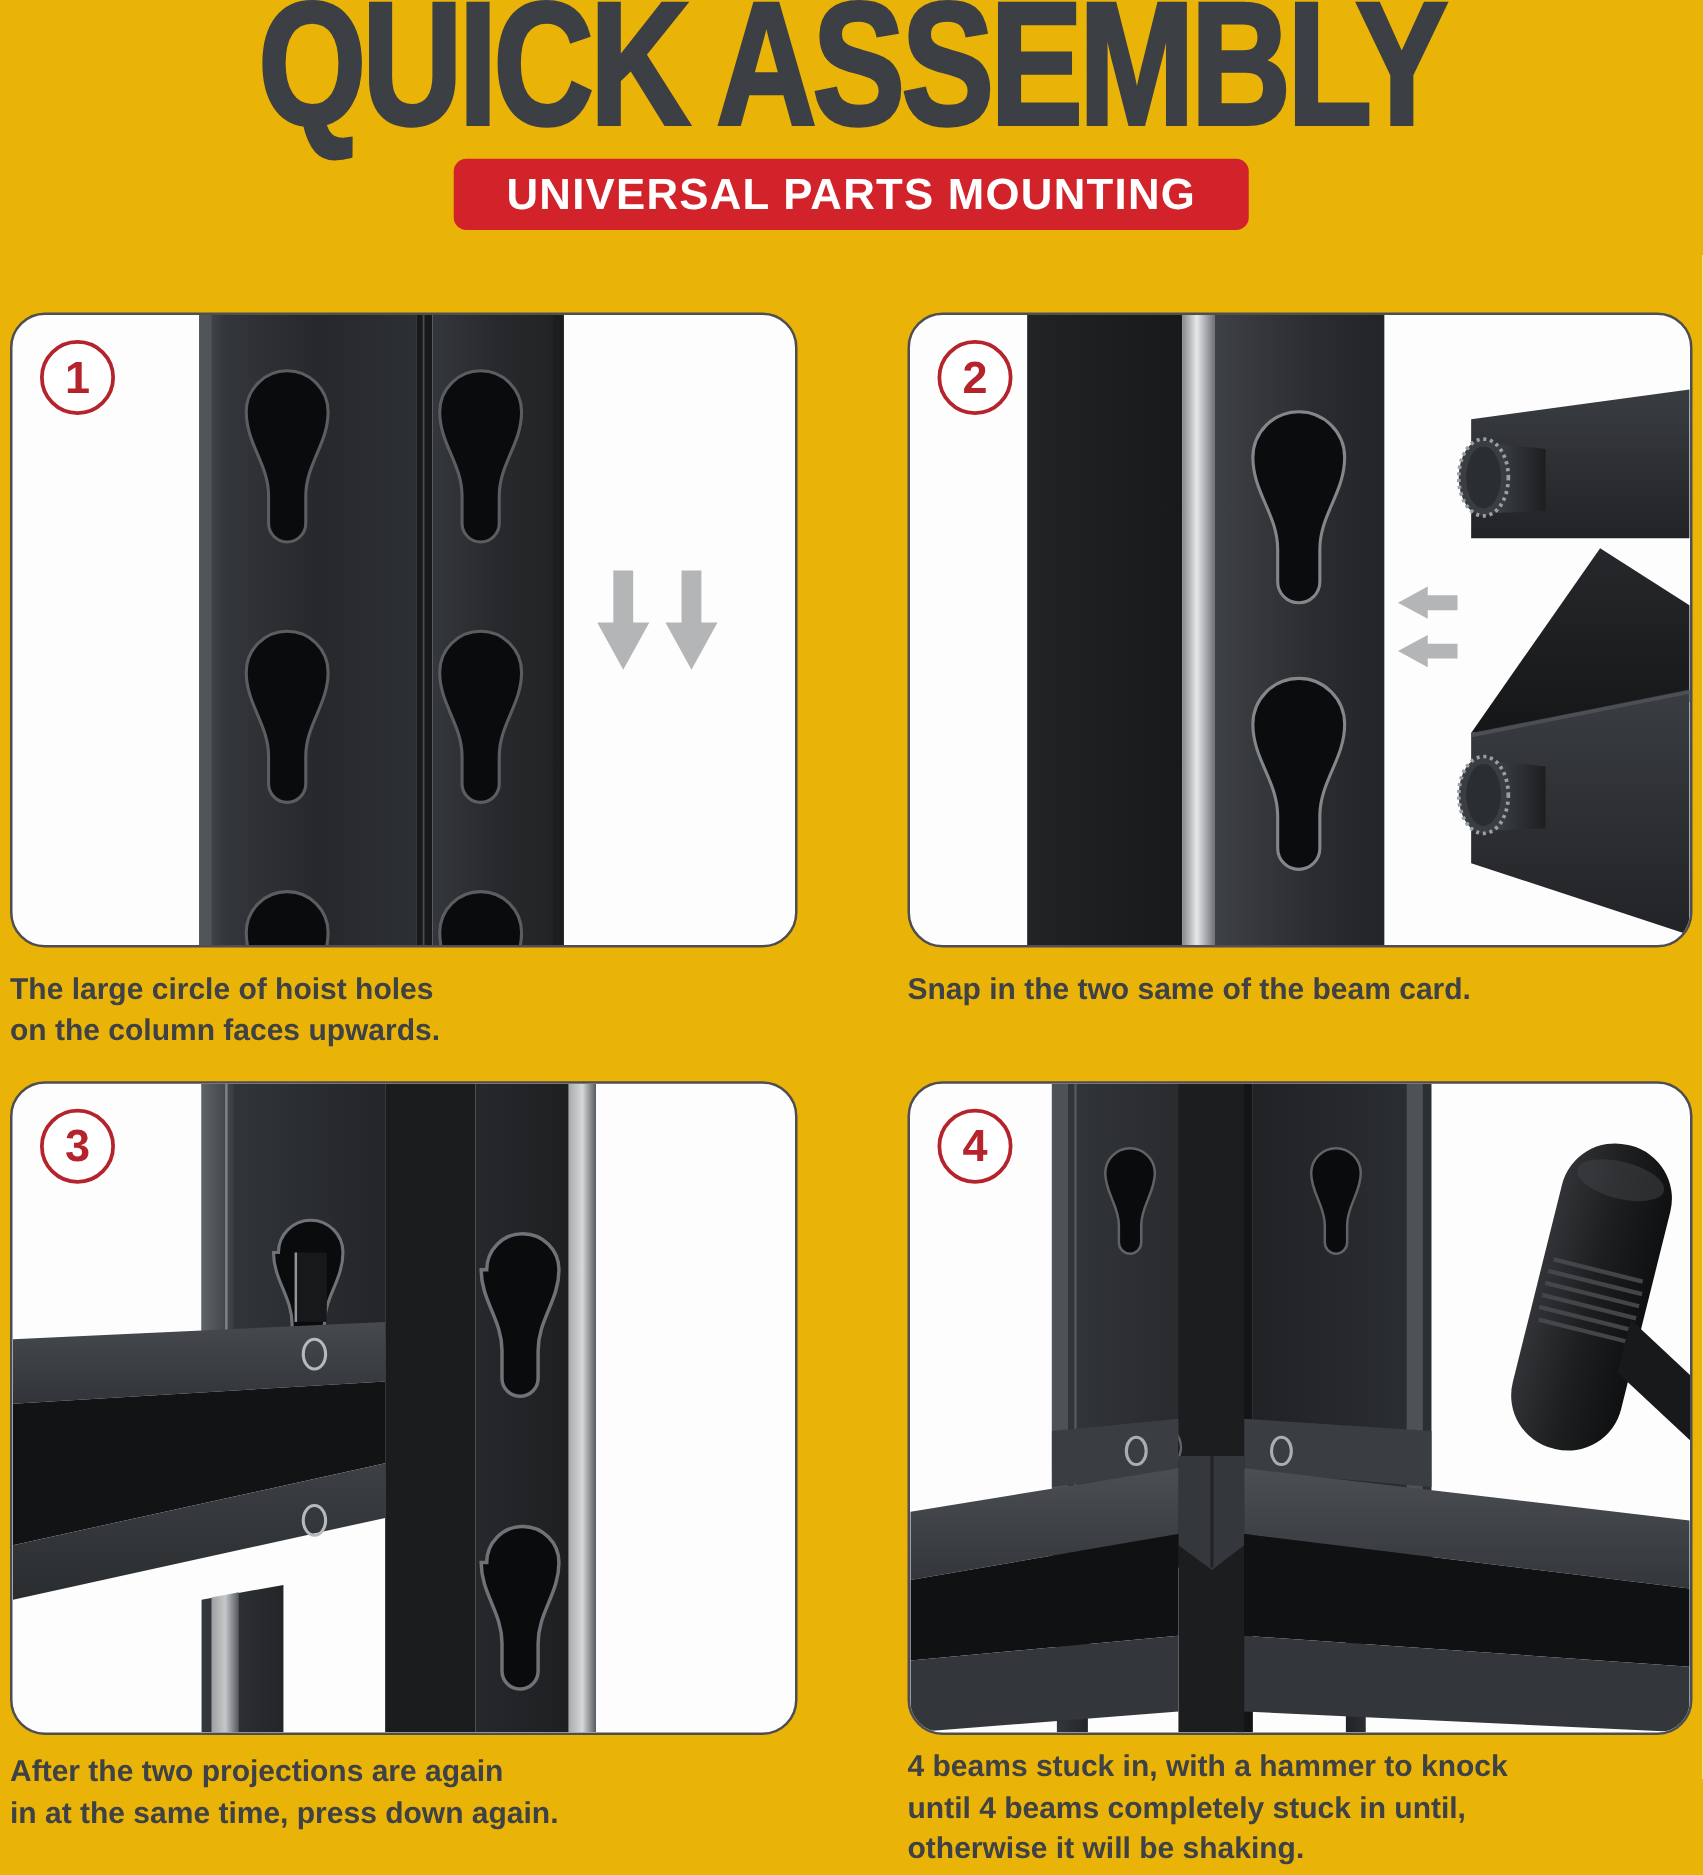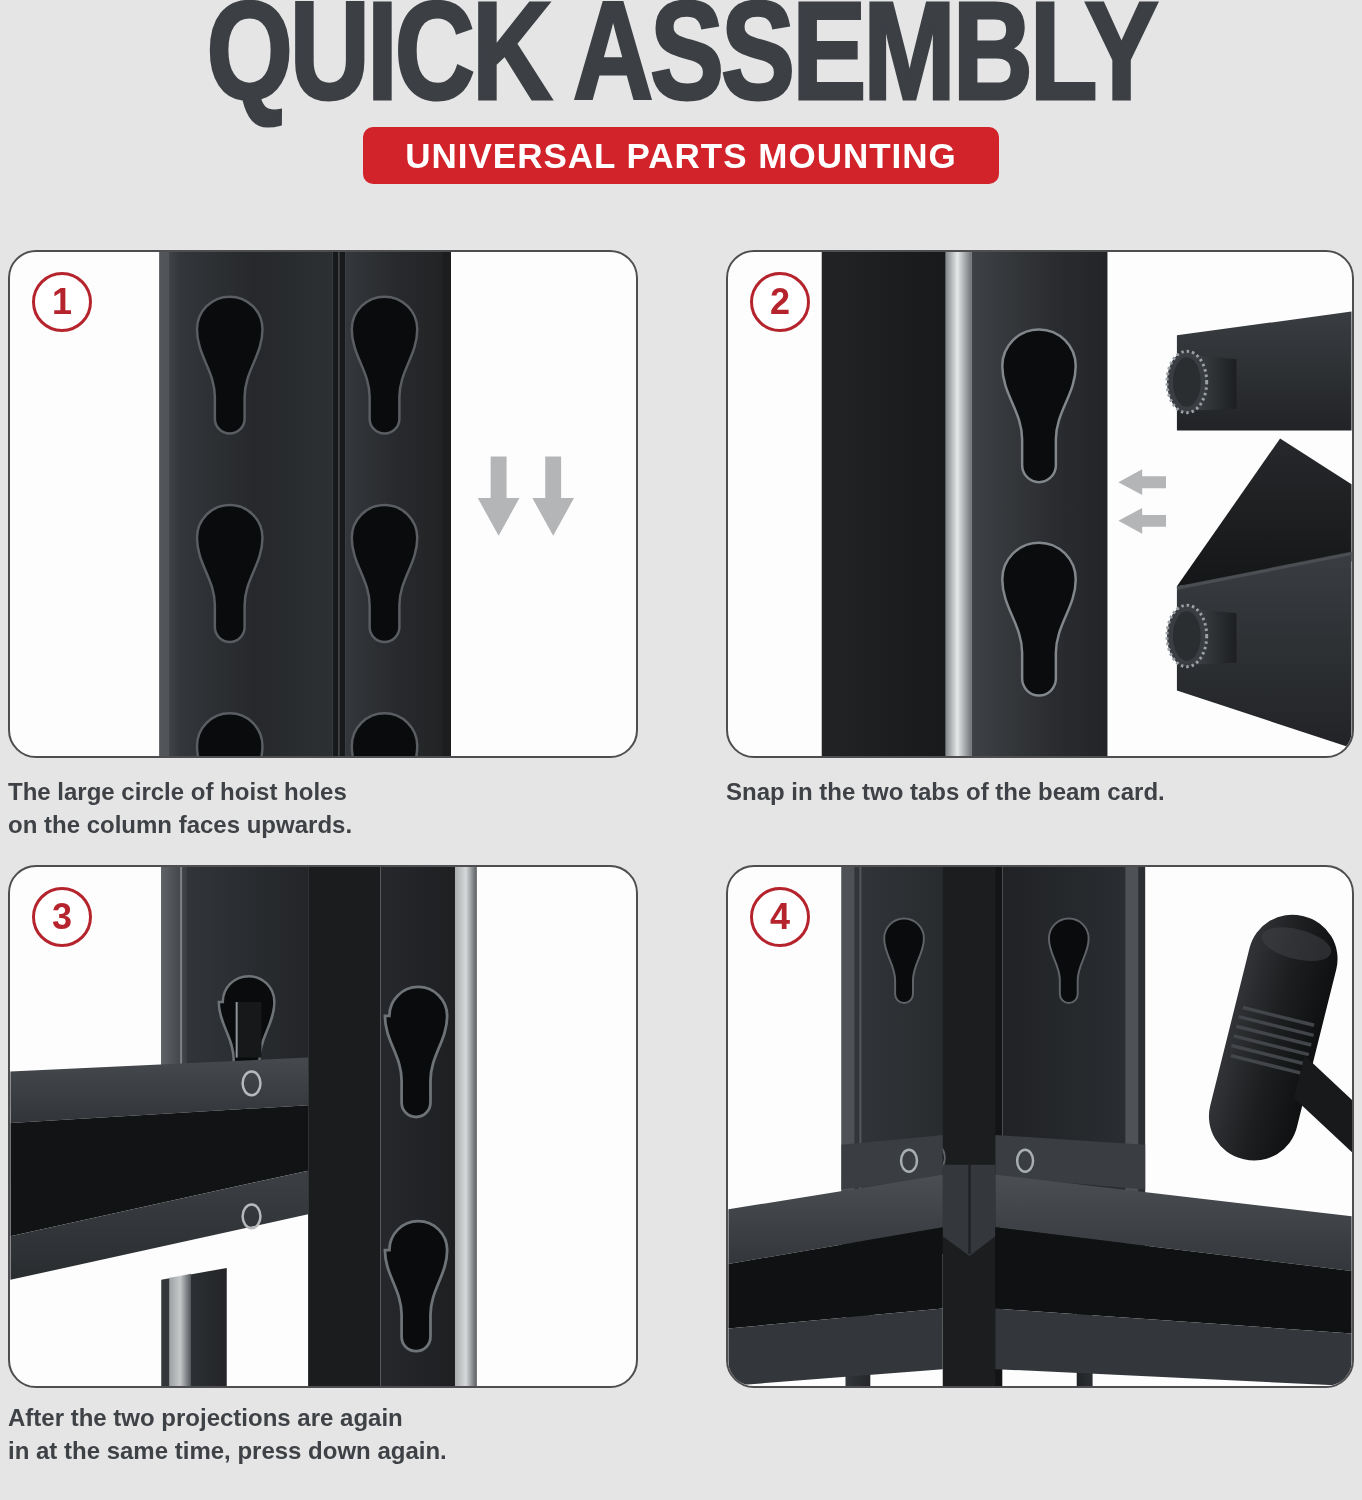--- a/index.html
+++ b/index.html
@@ -1,16 +1,16 @@
 <!DOCTYPE html>
 <html><head>
 <meta charset="utf-8">
 <style>
   html,body{margin:0;padding:0;background:#fff;}
-  .page{position:relative;width:1362px;height:1500px;background:#e5e5e5;overflow:hidden;
+  .page{position:relative;width:1362px;height:1500px;background:#eab308;overflow:hidden;
         font-family:"Liberation Sans",sans-serif;}
   .title{position:absolute;top:-18px;left:0;right:0;text-align:center;
          font-size:111px;font-weight:bold;letter-spacing:-3px;color:#3c3f44;
          -webkit-text-stroke:2.5px #3c3f44;line-height:1;
          transform:scaleY(1.26);transform-origin:top center;white-space:nowrap;}
   .banner{position:absolute;top:127px;left:50%;transform:translateX(-50%);
           width:636px;height:57px;background:#d2232a;border-radius:10px;
           display:flex;align-items:center;justify-content:center;
           color:#ffffff;font-size:35px;font-weight:bold;letter-spacing:1px;white-space:nowrap;}
   .panel{position:absolute;border:2px solid #4e4e50;border-radius:28px;background:#fdfdfd;
@@ -270,17 +270,20 @@
           <line x1="513" y1="200" x2="587" y2="200"></line>
         </g>
         <polygon points="585,182 700,246 700,290 585,226" fill="#17191b"></polygon>
       </g>
     </svg>
     <div class="badge">4</div>
   </figure>
 
   <div class="caption" id="c1">The large circle of hoist holes
 on the column faces upwards.</div>
-  <div class="caption" id="c2">Snap in the two tabs of the beam card.</div>
+  <div class="caption" id="c2">Snap in the two same of the beam card.</div>
   <div class="caption" id="c3">After the two projections are again
 in at the same time, press down again.</div>
+  <div class="caption" id="c4">4 beams stuck in, with a hammer to knock
+until 4 beams completely stuck in until,
+otherwise it will be shaking.</div>
 
 </div>
 
 </body></html>

